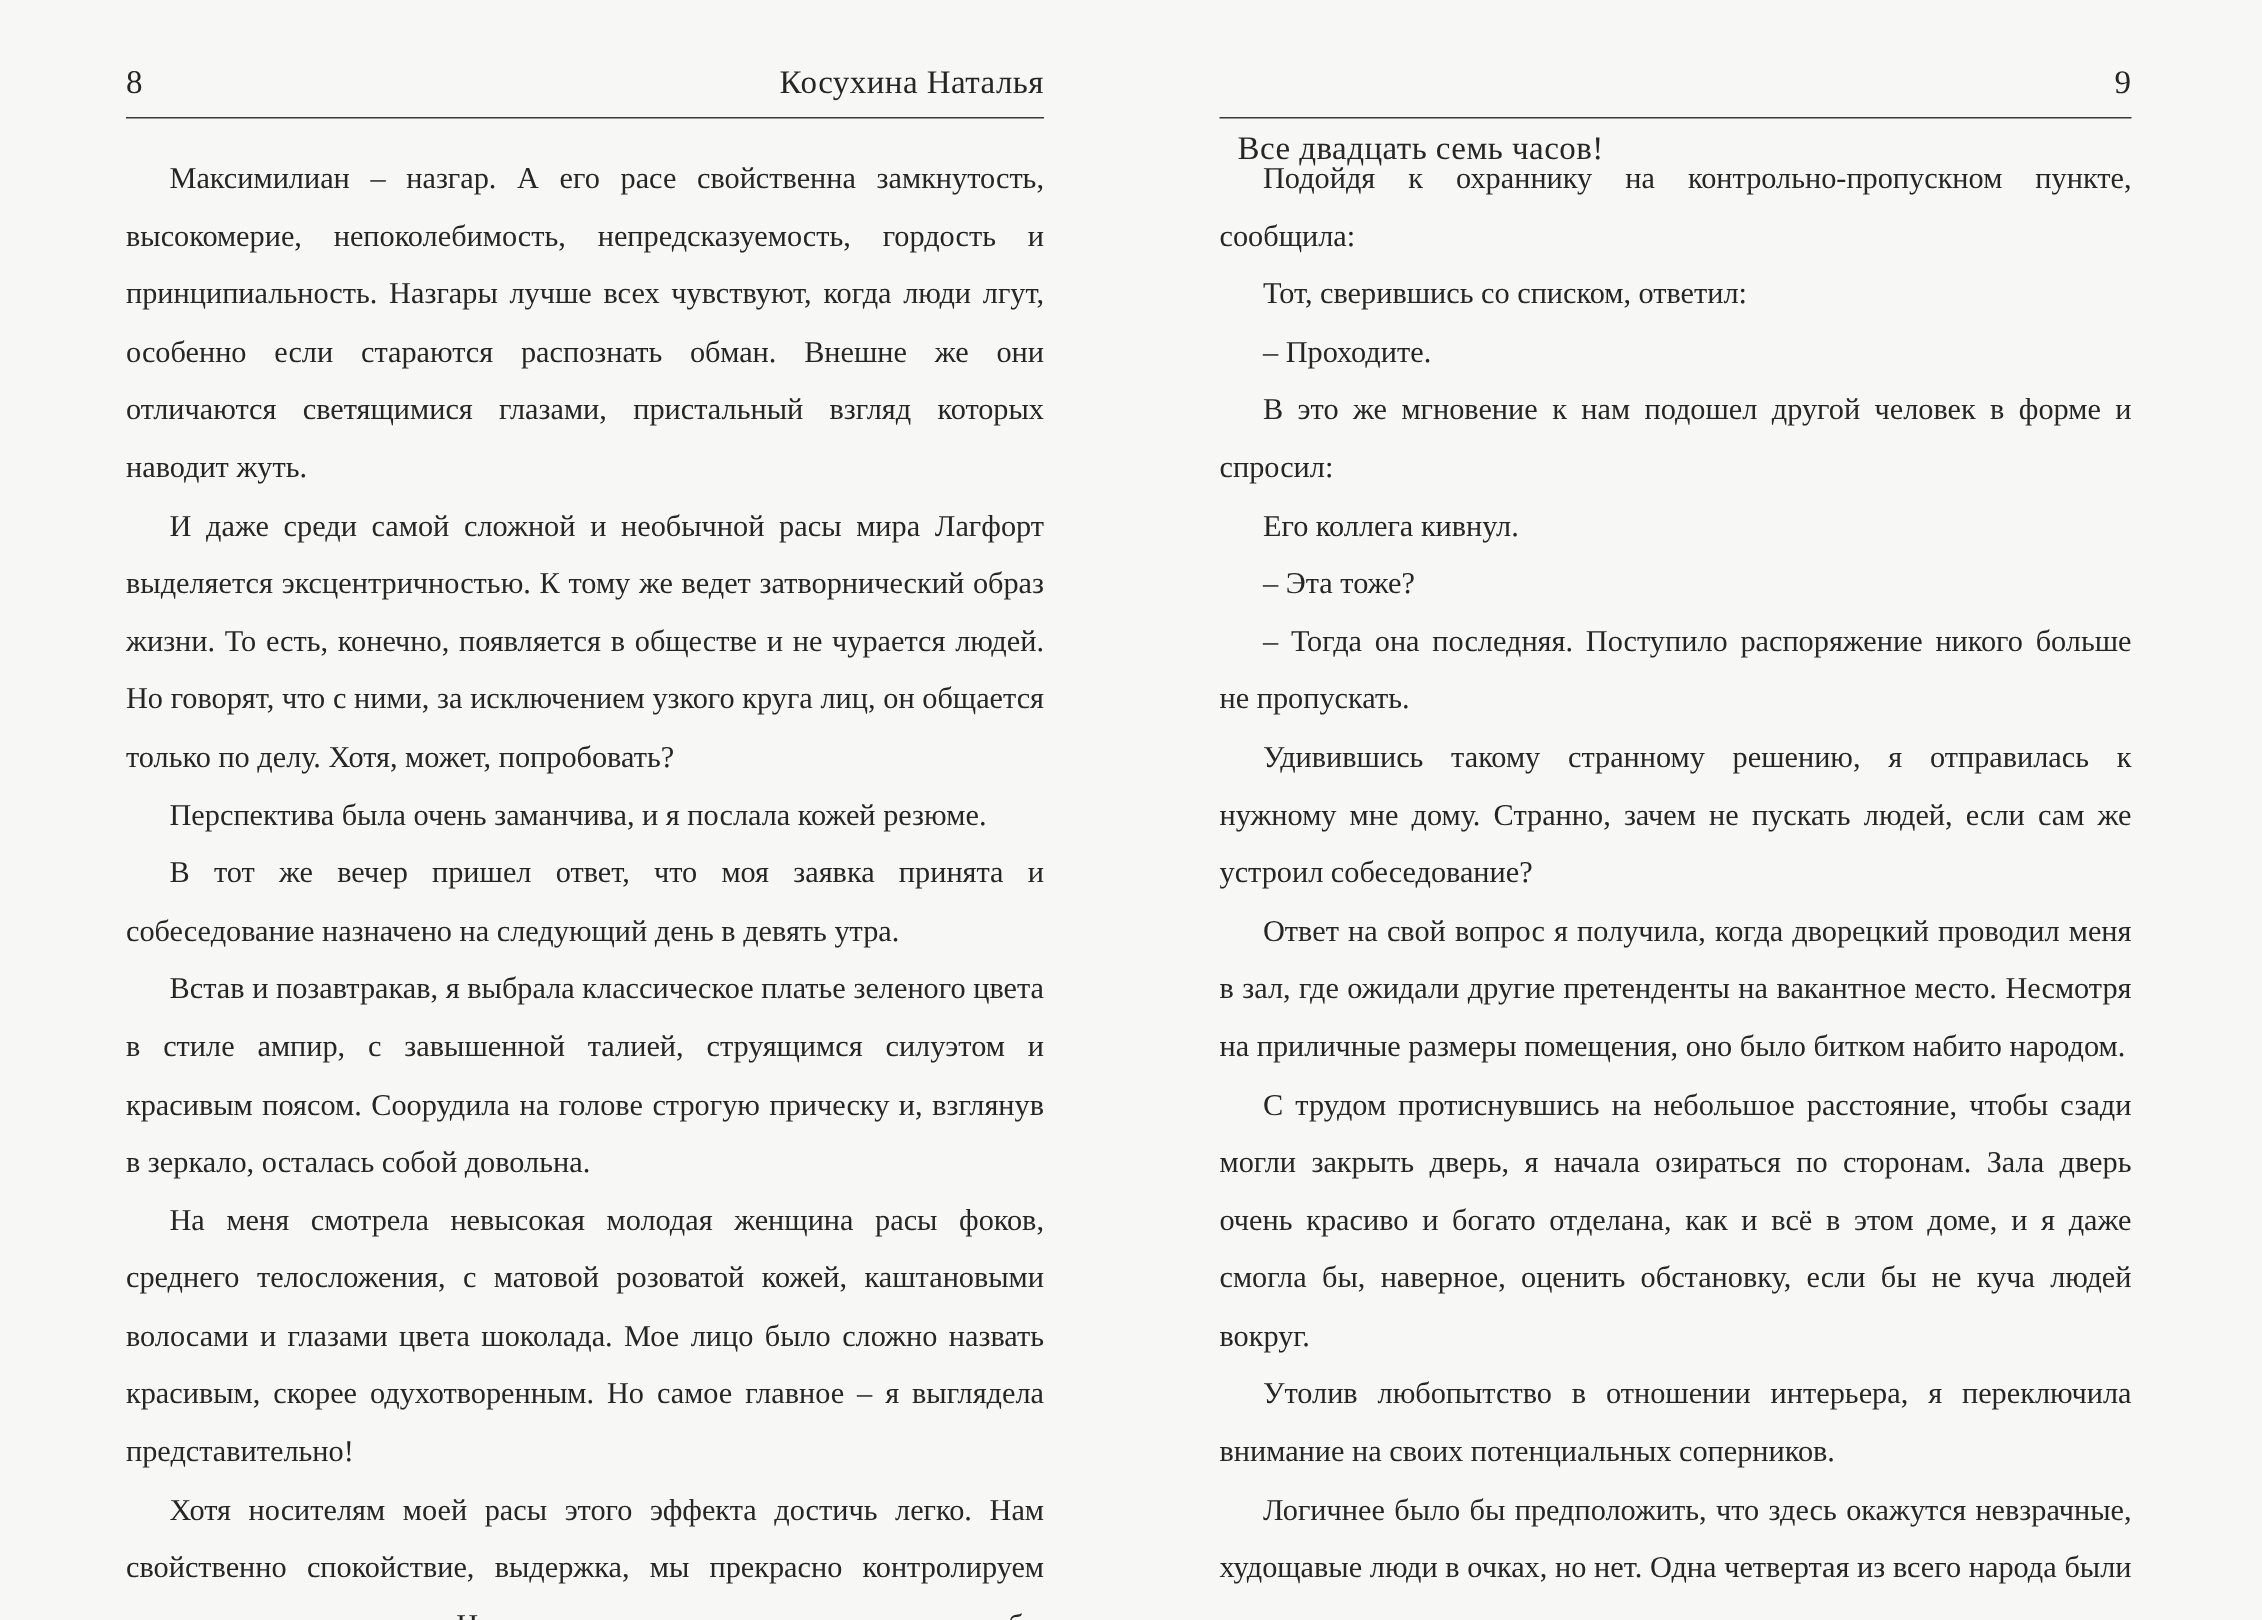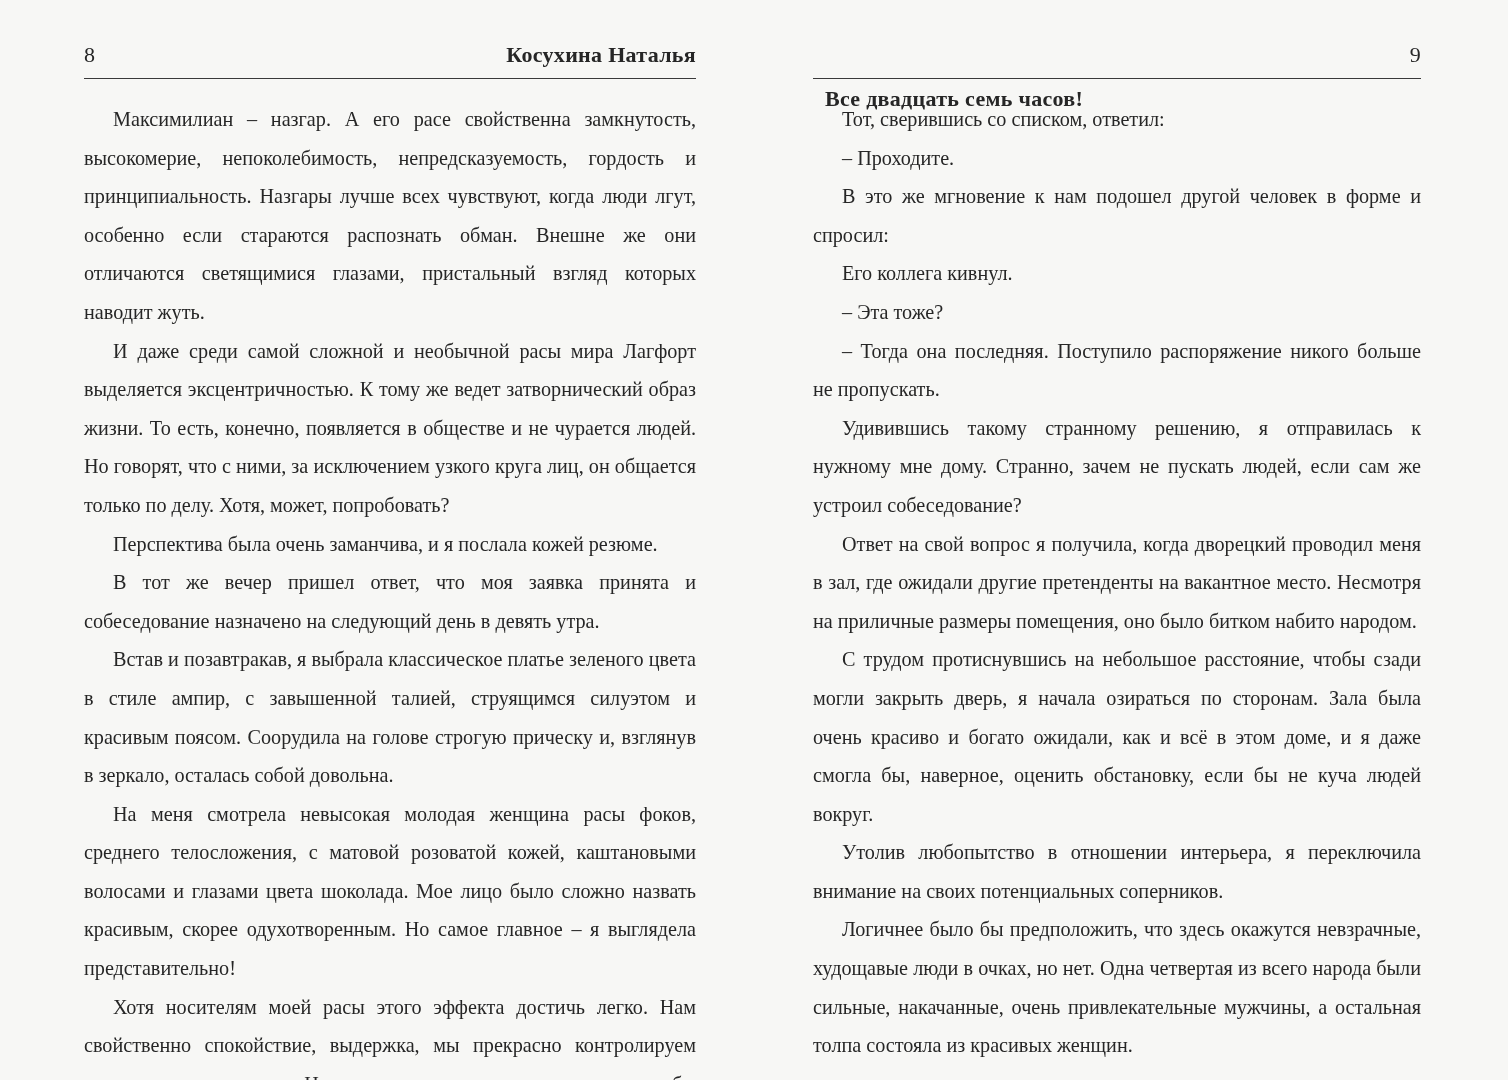--- a/index.html
+++ b/index.html
@@ -11,21 +11,21 @@
   }
   .spread { position:relative; width:1508px; height:1080px; }
   .page { position:absolute; top:0; height:1080px; }
   .page.left { left:84px; width:612px; }
   .page.right { left:813px; width:608px; }
   .running-head {
     position:absolute; top:42px; left:0; right:0; height:34px;
     font-size:22px; letter-spacing:0.3px;
   }
   .running-head .num { position:absolute; top:0; }
-  .running-head .title { position:absolute; top:0;font-weight:bold; }
+  .running-head .title { position:absolute; top:0; }
   .page.left .num { left:0; }
   .page.left .title { right:0; }
   .page.right .num { right:0; }
   .page.right .title { left:12px;margin-top:44px; }
   .rule {
     position:absolute; top:78px; left:0; right:0; height:0;
     border-top:1.6px solid #3a3a3a;
   }
   .body-text {
     position:absolute; top:100px; left:0; right:0;
@@ -57,28 +57,29 @@
     </div>
   </div>
 
   <div class="page right">
     <div class="running-head">
       <span class="title">Все двадцать семь часов!</span>
       <span class="num">9</span>
     </div>
     <div class="rule"></div>
     <div class="body-text">
+      <p>Подойдя к охраннику на контрольно-пропускном пункте, сообщила:</p>
       <p>Тот, сверившись со списком, ответил:</p>
       <p>– Проходите.</p>
       <p>В это же мгновение к нам подошел другой человек в форме и спросил:</p>
       <p>Его коллега кивнул.</p>
       <p>– Эта тоже?</p>
       <p>– Тогда она последняя. Поступило распоряжение никого больше не пропускать.</p>
       <p>Удивившись такому странному решению, я отправилась к нужному мне дому. Странно, зачем не пускать людей, если сам же устроил собеседование?</p>
       <p>Ответ на свой вопрос я получила, когда дворецкий проводил меня в зал, где ожидали другие претенденты на вакантное место. Несмотря на приличные размеры помещения, оно было битком набито народом.</p>
-      <p>С трудом протиснувшись на небольшое расстояние, чтобы сзади могли закрыть дверь, я начала озираться по сторонам. Зала была очень красиво и богато ожидали, как и всё в этом доме, и я даже смогла бы, наверное, оценить обстановку, если бы не куча людей вокруг.</p>
+      <p>С трудом протиснувшись на небольшое расстояние, чтобы сзади могли закрыть дверь, я начала озираться по сторонам. Зала дверь очень красиво и богато отделана, как и всё в этом доме, и я даже смогла бы, наверное, оценить обстановку, если бы не куча людей вокруг.</p>
       <p>Утолив любопытство в отношении интерьера, я переключила внимание на своих потенциальных соперников.</p>
       <p>Логичнее было бы предположить, что здесь окажутся невзрачные, худощавые люди в очках, но нет. Одна четвертая из всего народа были сильные, накачанные, очень привлекательные мужчины, а остальная толпа состояла из красивых женщин.</p>
 
     </div>
   </div>
 
 </div>
 
 </body></html>

